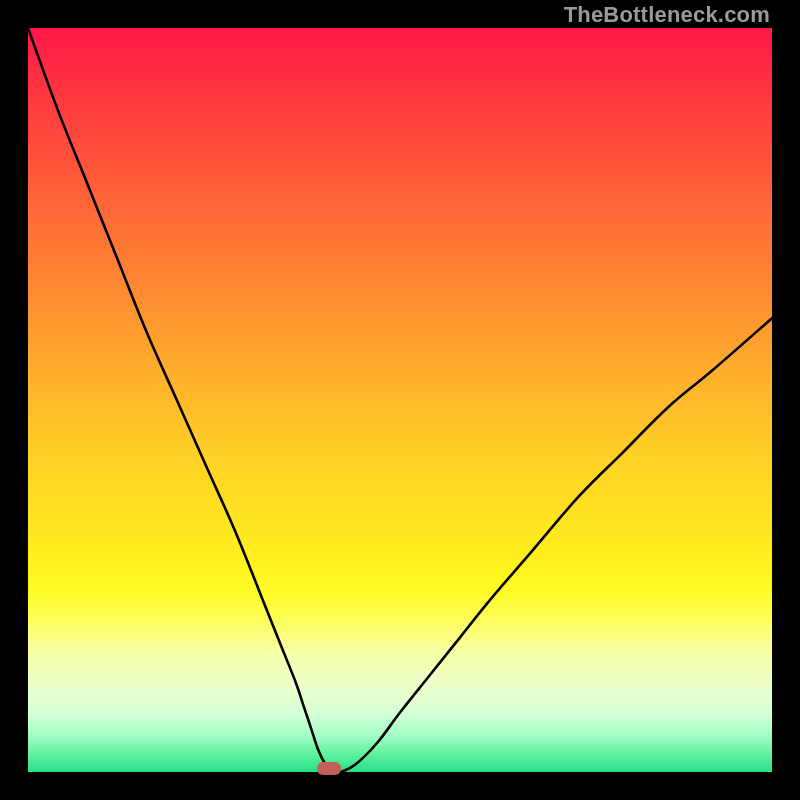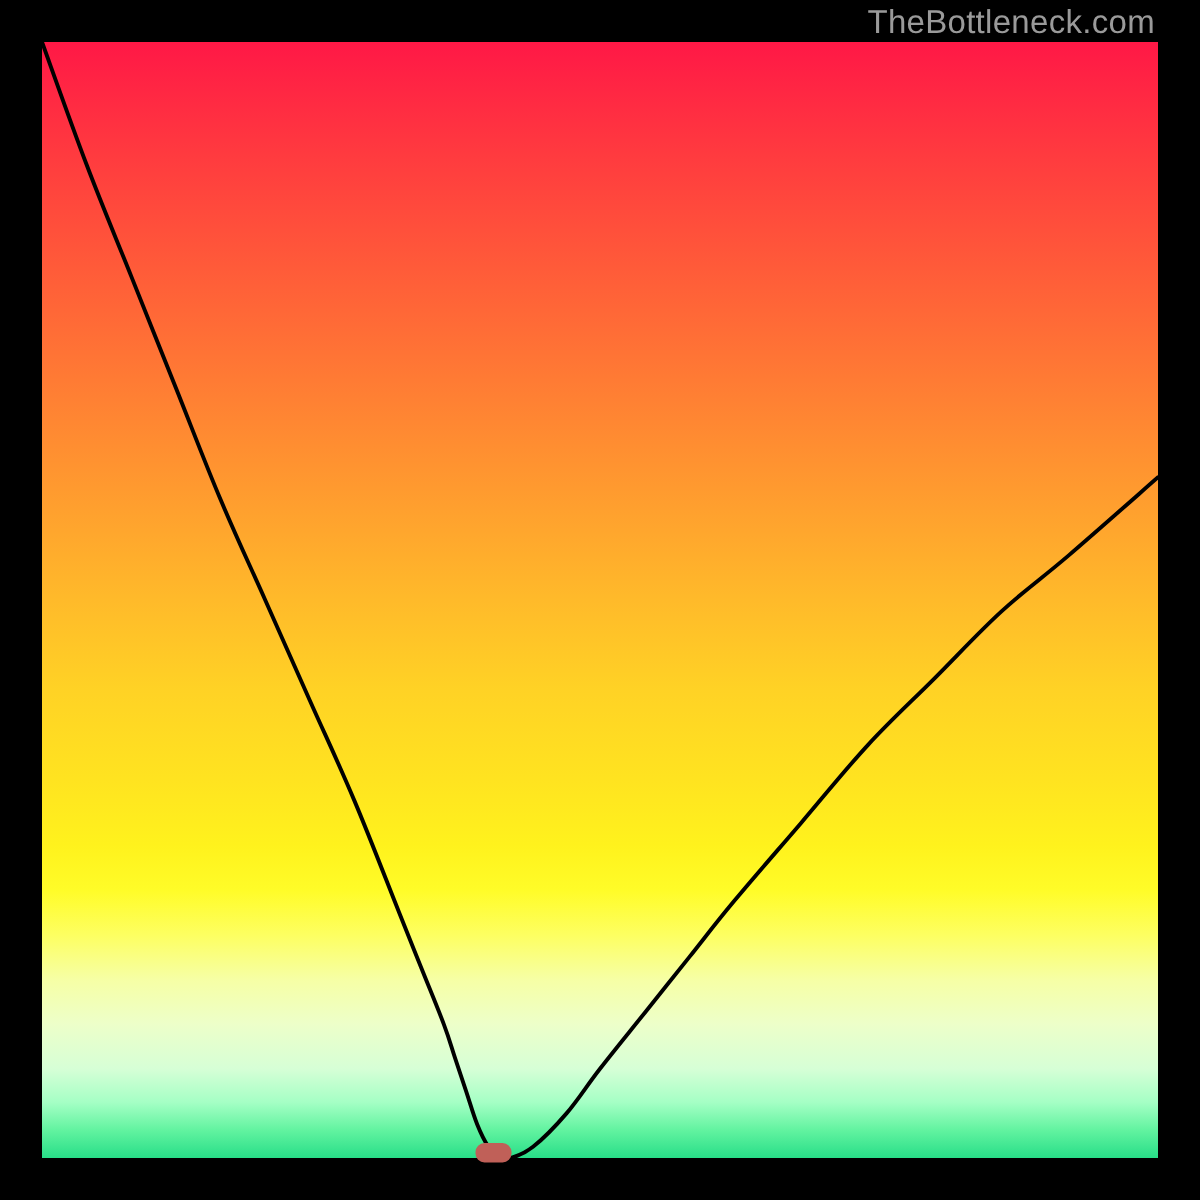--- a/index.html
+++ b/index.html
@@ -46,21 +46,21 @@
       #28de88 100%
     );
   }
   .watermark {
     position: absolute;
     top: 2px;
     right: 30px;
     color: #9a9a9a;
     font-size: 22px;
     letter-spacing: 0.2px;
-    font-weight: 400;
+    font-weight: 700;
   }
   svg.curve {
     position: absolute;
     top: 0;
     left: 0;
     width: 744px;
     height: 744px;
   }
   .marker {
     position: absolute;

